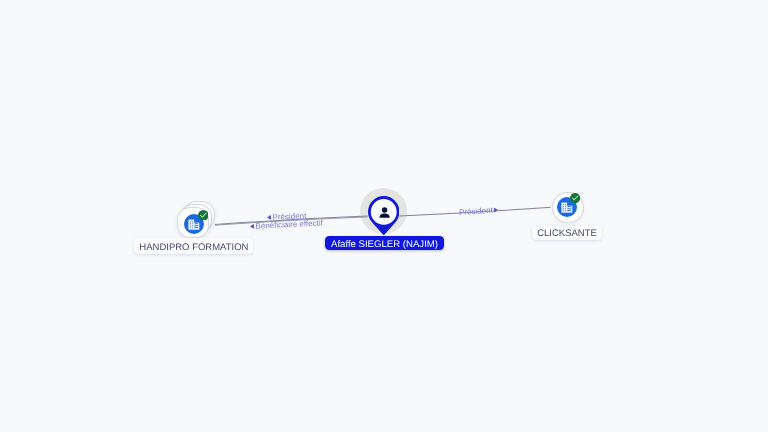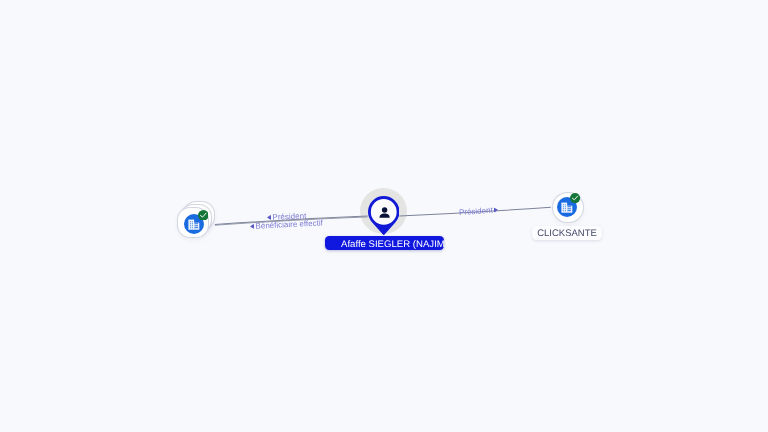--- a/index.html
+++ b/index.html
@@ -82,32 +82,33 @@
         <rect x="10.5" y="9.3" width="3.6" height="0.9"></rect>
         <rect x="10.5" y="11.35" width="3.6" height="0.9"></rect>
         <rect x="10.5" y="13.25" width="3.6" height="0.9"></rect>
       </g>
     </svg>
     <svg style="position:absolute; left:197.8px; top:209.8px;" width="10.7" height="10.7" viewBox="0 0 24 24">
       <circle cx="12" cy="12" r="12" fill="#15763a"></circle>
       <path d="M5.8 12.5 L10.2 15.9 L18.0 7.2" stroke="#fff" stroke-width="2.2" fill="none" stroke-linecap="round" stroke-linejoin="round"></path>
     </svg>
   </div>
+  <div class="pill white" style="left:134.4px; top:238.0px; width:119px; height:15.5px; line-height:19.8px;">HANDIPRO FORMATION</div>
 
   <div>
     <svg style="position:absolute; left:367.5px; top:195.8px;" width="31.5" height="39.4" viewBox="0 0 31.5 39.4">
       <path d="M4.0 26.24 A15.75 15.75 0 1 1 27.5 26.24 L15.75 39.4 Z" fill="#1118d6"></path>
       <circle cx="15.75" cy="15.95" r="12.9" fill="#fbfbfe"></circle>
       <g fill="#081236">
         <circle cx="16.6" cy="14.0" r="2.72"></circle>
         <path d="M11.5 21.7 C11.5 18.55 13.8 17.4 16.6 17.4 C19.4 17.4 21.7 18.55 21.7 21.7 Z"></path>
       </g>
     </svg>
   </div>
-  <div class="pill blue" style="left:325px; top:236px; width:118.8px; height:14px; line-height:17.7px; text-align:left; padding-left:16px; font-size:9.6px;">Afaffe SIEGLER (NAJIM)</div>
+  <div class="pill blue" style="left:325px; top:236px; width:118.8px; height:14px; line-height:17.7px; text-align:left; padding-left:6px; font-size:9.6px;">Afaffe SIEGLER (NAJIM)</div>
 
   <div>
     <div class="card" style="left:551.8px; top:191.5px; width:31.9px; height:31.9px; border-radius:50%;"></div>
     <svg style="position:absolute; left:557.2px; top:196.5px;" width="20" height="20" viewBox="0 0 20 20">
       <circle cx="10" cy="10" r="10" fill="#1a6ae0"></circle>
       <g fill="#f1f6ff">
         <path d="M4.4 5.6 h5.75 v10.1 h-5.75 z"></path>
         <path d="M10.1 8.7 h5.2 v7.0 h-5.2 z"></path>
       </g>
       <g fill="#1565d8">

